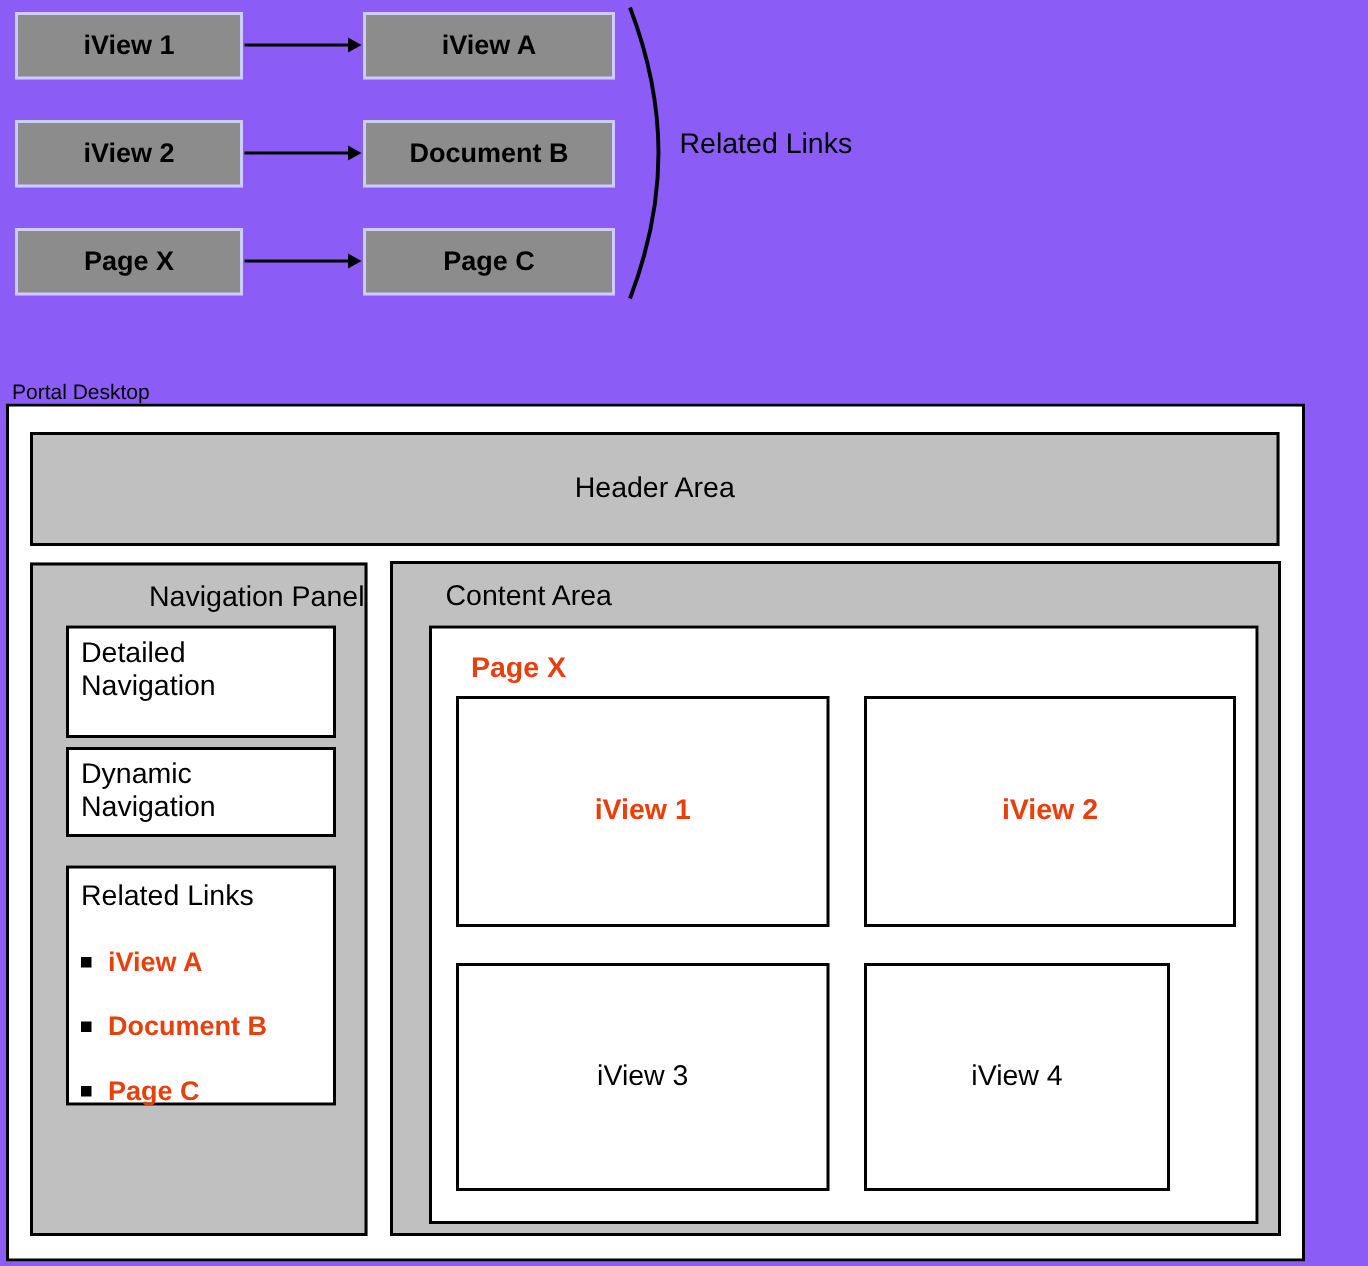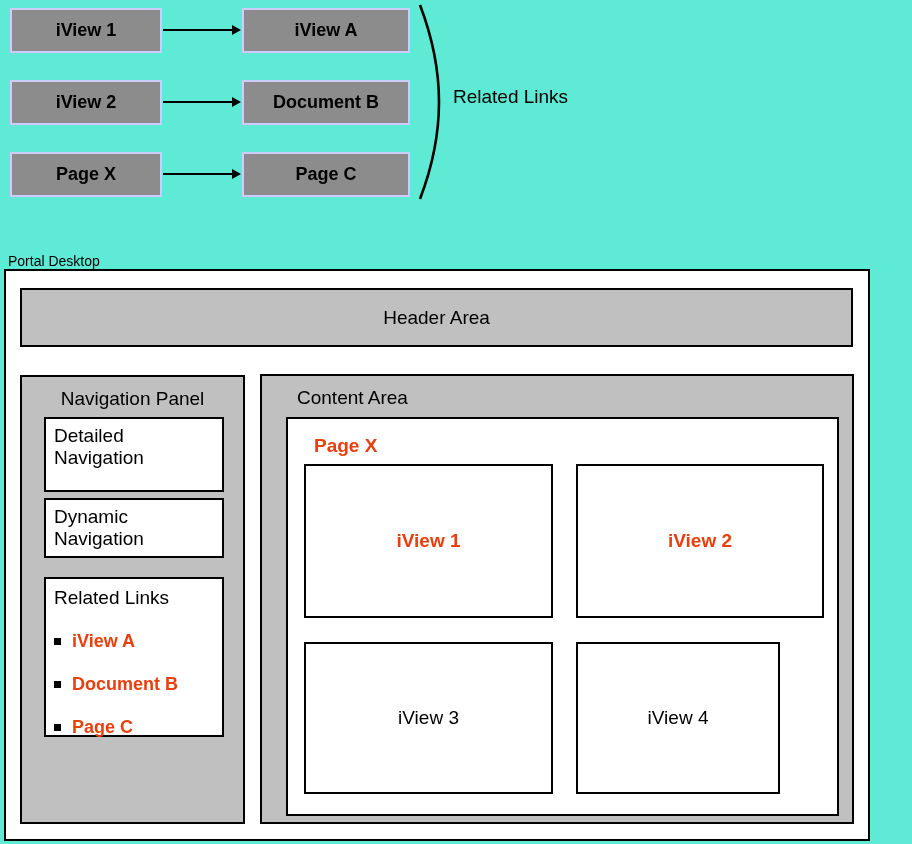--- a/index.html
+++ b/index.html
@@ -1,21 +1,21 @@
 <!DOCTYPE html>
 <html><head>
 <meta charset="utf-8">
 <style>
   html,body { margin:0; padding:0; background:#ffffff; }
   .canvas {
     position:relative;
     width:912px; height:844px;
     font-family:"Liberation Sans", sans-serif;
     color:#000;
-    background:#5eead4;
+    background:#8b5cf6;
     overflow:hidden;
   }
 
   
   .map-box {
     position:absolute; box-sizing:border-box;
     height:45px;
     background:#8c8c8c;
     border:2px solid #ccccff;
     display:flex; align-items:center; justify-content:center;
@@ -50,29 +50,29 @@
     position:absolute; left:4px; top:269px;
     width:862px; height:568px;
     border:2px solid #000; background:#fff;
   }
 
   .area {
     position:absolute; box-sizing:border-box;
     background:#c0c0c0; border:2px solid #000;
   }
   .header-area {
-    left:14px; top:17px; width:833px; height:59px;
+    left:14px; top:17px; width:833px; height:76px;
     display:flex; align-items:center; justify-content:center;
     font-size:19px;
   }
   .nav-area  { left:14px; top:104px; width:225px; height:449px; }
   .cont-area { left:254px; top:103px; width:594px; height:450px; }
 
   .nav-title {
-    text-align:center; margin-top:11px; font-size:19px;
+    text-align:right; margin-top:11px; font-size:19px;
   }
   .nav-box {
     position:absolute; box-sizing:border-box;
     left:22px; width:180px;
     background:#fff; border:2px solid #000;
     font-size:19px; line-height:22px;
     padding:6px 6px 0 8px;
     white-space:pre-line;
   }
   .nav-detailed { top:40px;  height:75px; }

